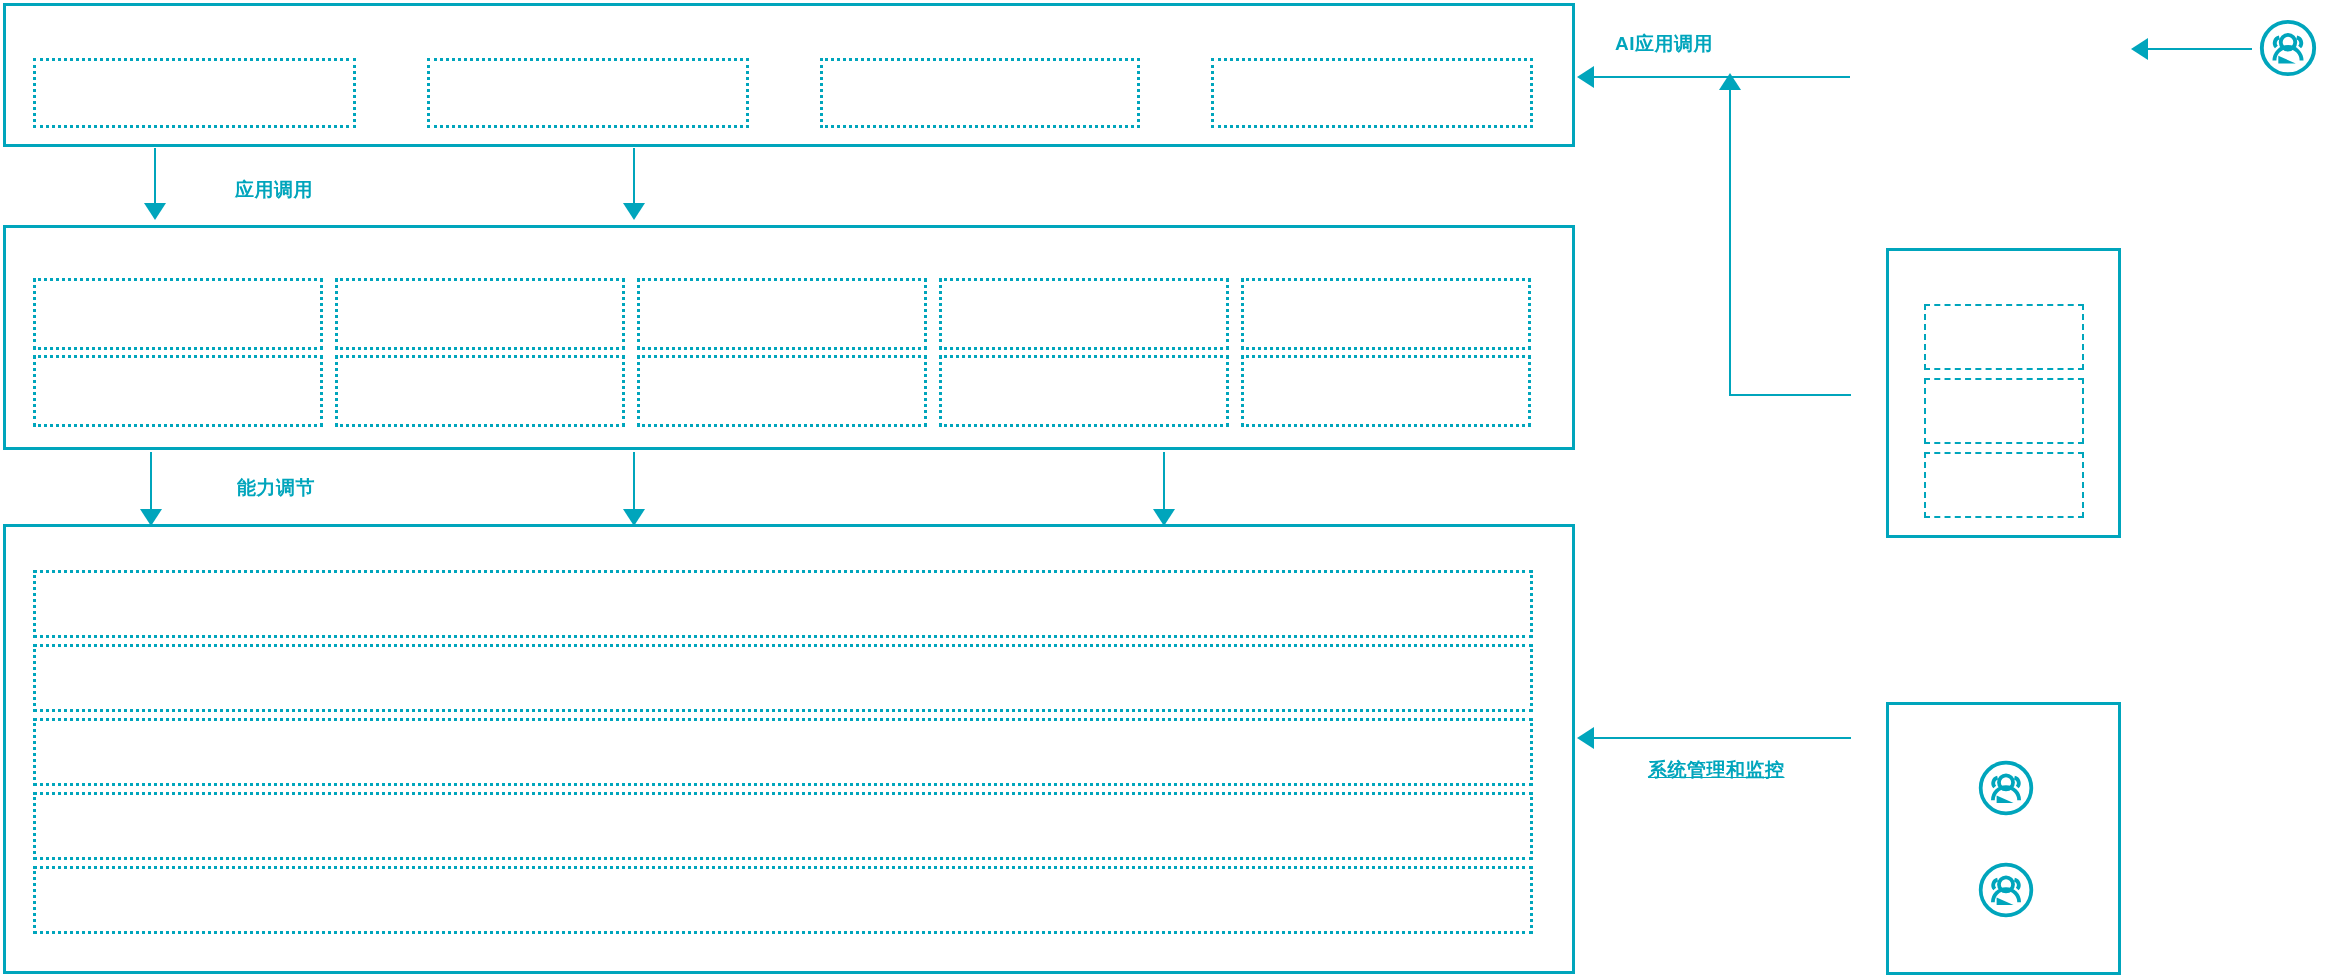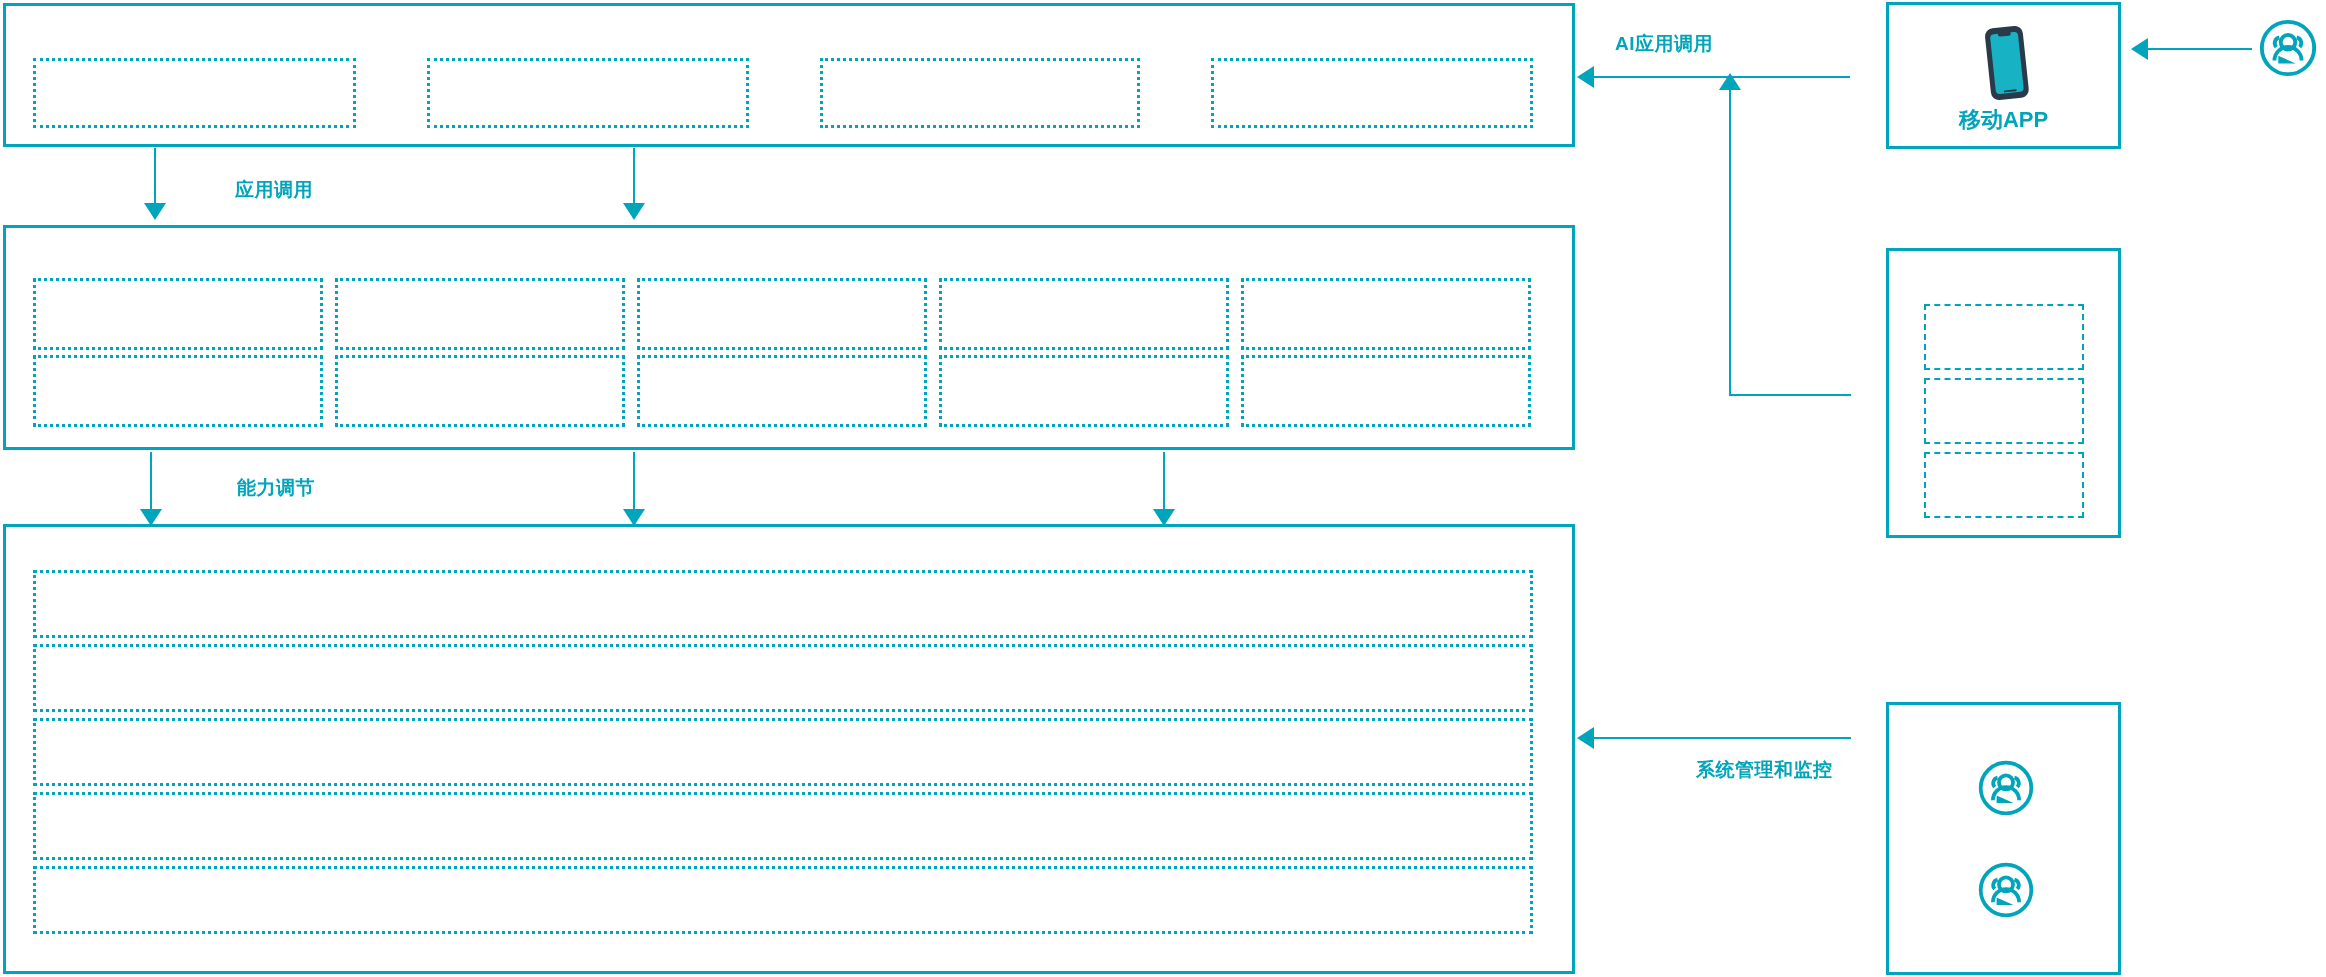--- a/index.html
+++ b/index.html
@@ -166,36 +166,22 @@
 
   <div class="vline" style="left:1729px; top:90px; height:306px;"></div>
   <div class="arrow-up" style="left:1719px; top:73px;"></div>
 
   <div class="hline" style="left:1729px; top:394px; width:122px;"></div>
 
   <div class="flow-label" style="left:1615px; top:31px;">AI应用调用</div>
 
   <div class="hline" style="left:1594px; top:737px; width:257px;"></div>
   <div class="arrow-left" style="left:1577px; top:727px;"></div>
-  <div class="flow-label" style="left:1696px; top:757px;">系统管理和监控</div>
-
-  <div class="side-panel" style="left:1886px; top:2px; width:235px; height:147px;">
-
-    <span class="icon-wrap" style="left:88px; top:18px;">
-      <svg width="60" height="82" viewBox="0 0 60 82">
-        <g transform="rotate(-6 30 41)">
-          <rect x="12" y="5" width="36" height="70" rx="7" ry="7" fill="#2b3a4a" stroke="#2b3a4a" stroke-width="2"></rect>
-          <rect x="16" y="10" width="28" height="60" rx="4" ry="4" fill="#17b3c4"></rect>
-          <rect x="24" y="9" width="13" height="4" rx="2" ry="2" fill="#2b3a4a"></rect>
-          <rect x="24" y="67" width="13" height="2" rx="1" ry="1" fill="#2b3a4a"></rect>
-        </g>
-      </svg>
-    </span>
-    <span class="node-label" style="top:100px;">移动APP</span>
-  </div>
+  <div class="flow-label" style="left:1648px; top:757px;text-decoration:underline;">系统管理和监控</div>
+
 
   <div class="side-panel" style="left:1886px; top:248px; width:235px; height:290px;">
     <div class="cell-thin" style="left:35px; top:53px; width:160px; height:66px;"></div>
     <div class="cell-thin" style="left:35px; top:127px; width:160px; height:66px;"></div>
     <div class="cell-thin" style="left:35px; top:201px; width:160px; height:66px;"></div>
   </div>
 
   <div class="side-panel" style="left:1886px; top:702px; width:235px; height:273px;">
     <span class="icon-wrap" style="left:87px; top:53px;">
       <svg width="60" height="60" viewBox="0 0 64 64">

